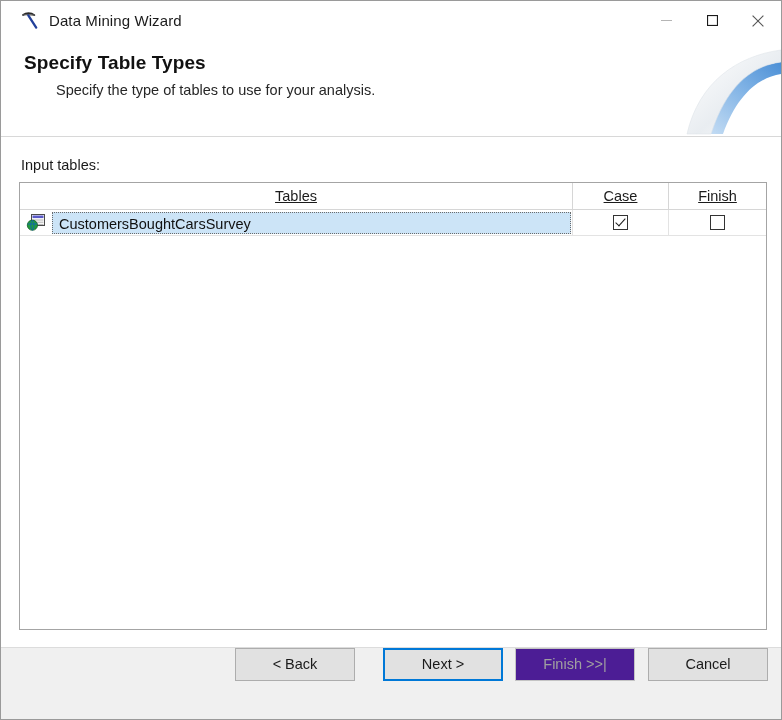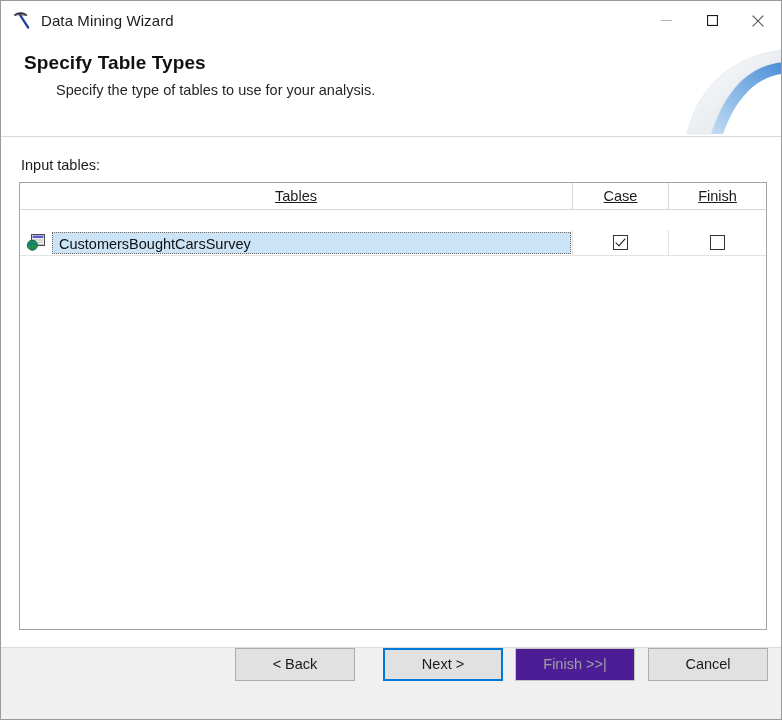--- a/index.html
+++ b/index.html
@@ -29,20 +29,21 @@
   }
 
   
   .titlebar {
     height: 39px;
     min-height: 39px;
     background: #ffffff;
     display: flex;
     align-items: center;
     position: relative;
+    padding-left: 8px;
   }
   .title-icon {
     width: 24px;
     height: 24px;
     margin-left: 9px;
     margin-right: 7px;
     display: flex;
     align-items: center;
     justify-content: center;
   }
@@ -144,21 +145,21 @@
     font-size: 14.5px;
     color: #1b1b1b;
     box-sizing: border-box;
     height: 100%;
     text-decoration: underline;
   }
   .lv-th.col-tables { flex: 1 1 auto; border-right: 1px solid #d6d6d6; }
   .lv-th.col-case   { width: 96px; border-right: 1px solid #d6d6d6; }
   .lv-th.col-nested { width: 97px; }
 
-  .lv-body { background: #ffffff; margin-top: 20px; }
+  .lv-body { background: #ffffff; }
 
   .lv-row {
     display: flex;
     height: 26px;
     box-sizing: border-box;
     border-bottom: 1px solid #e3e3e3;
   }
   .lv-cell {
     box-sizing: border-box;
     height: 100%;

